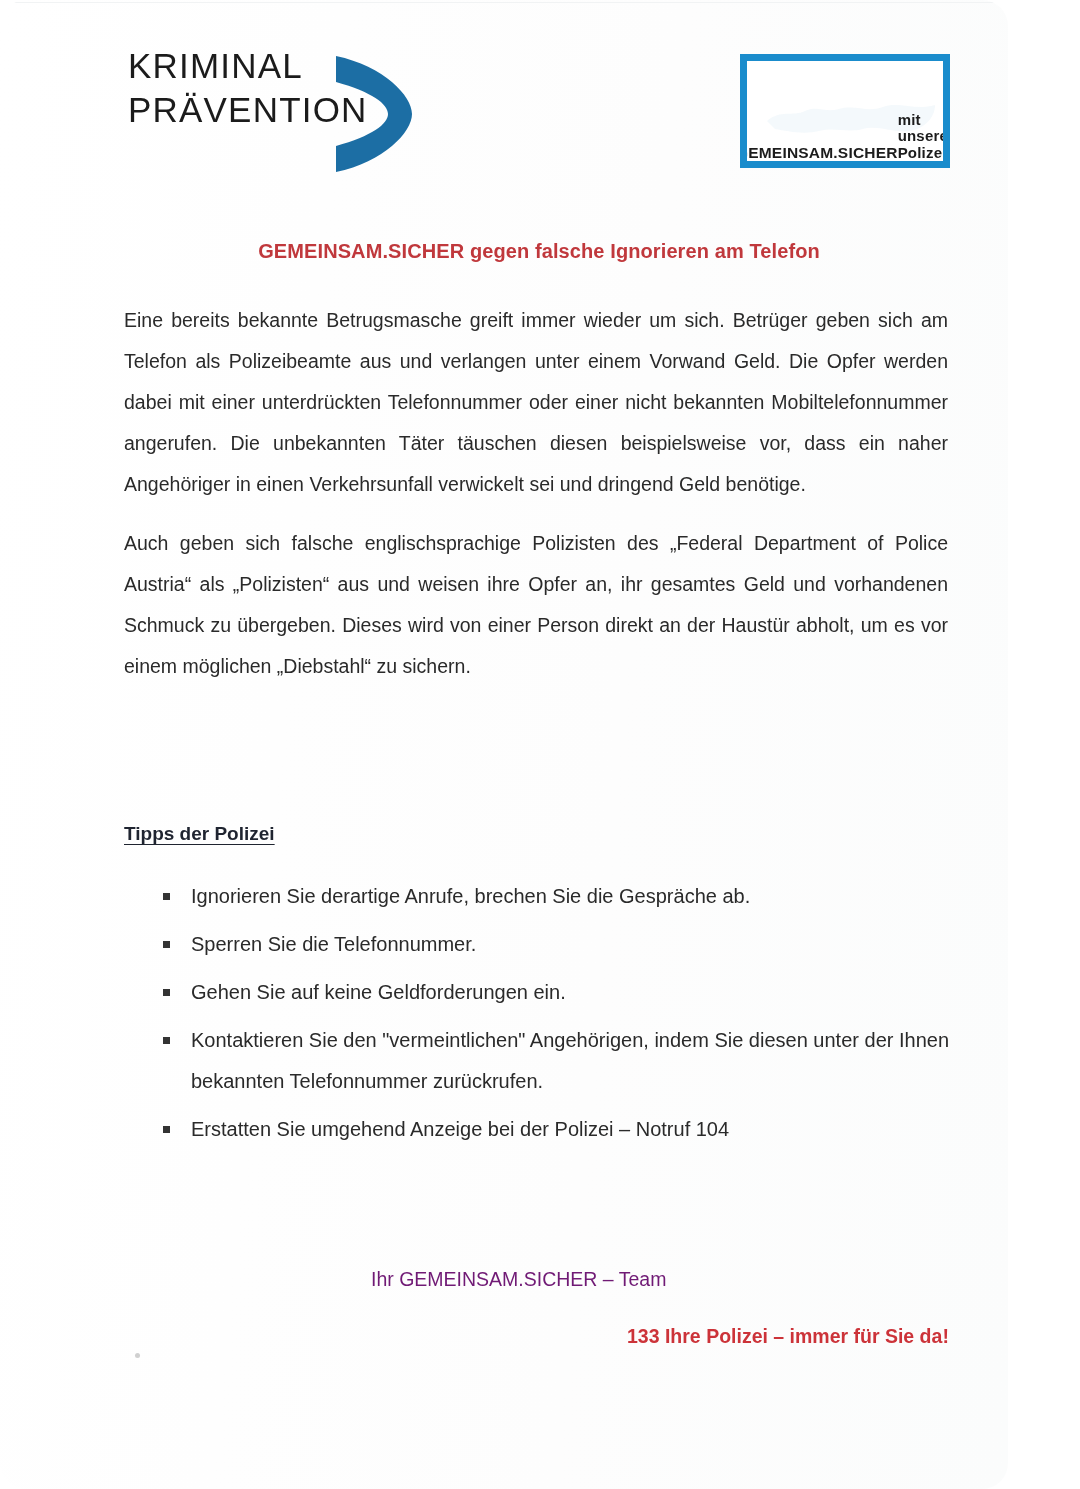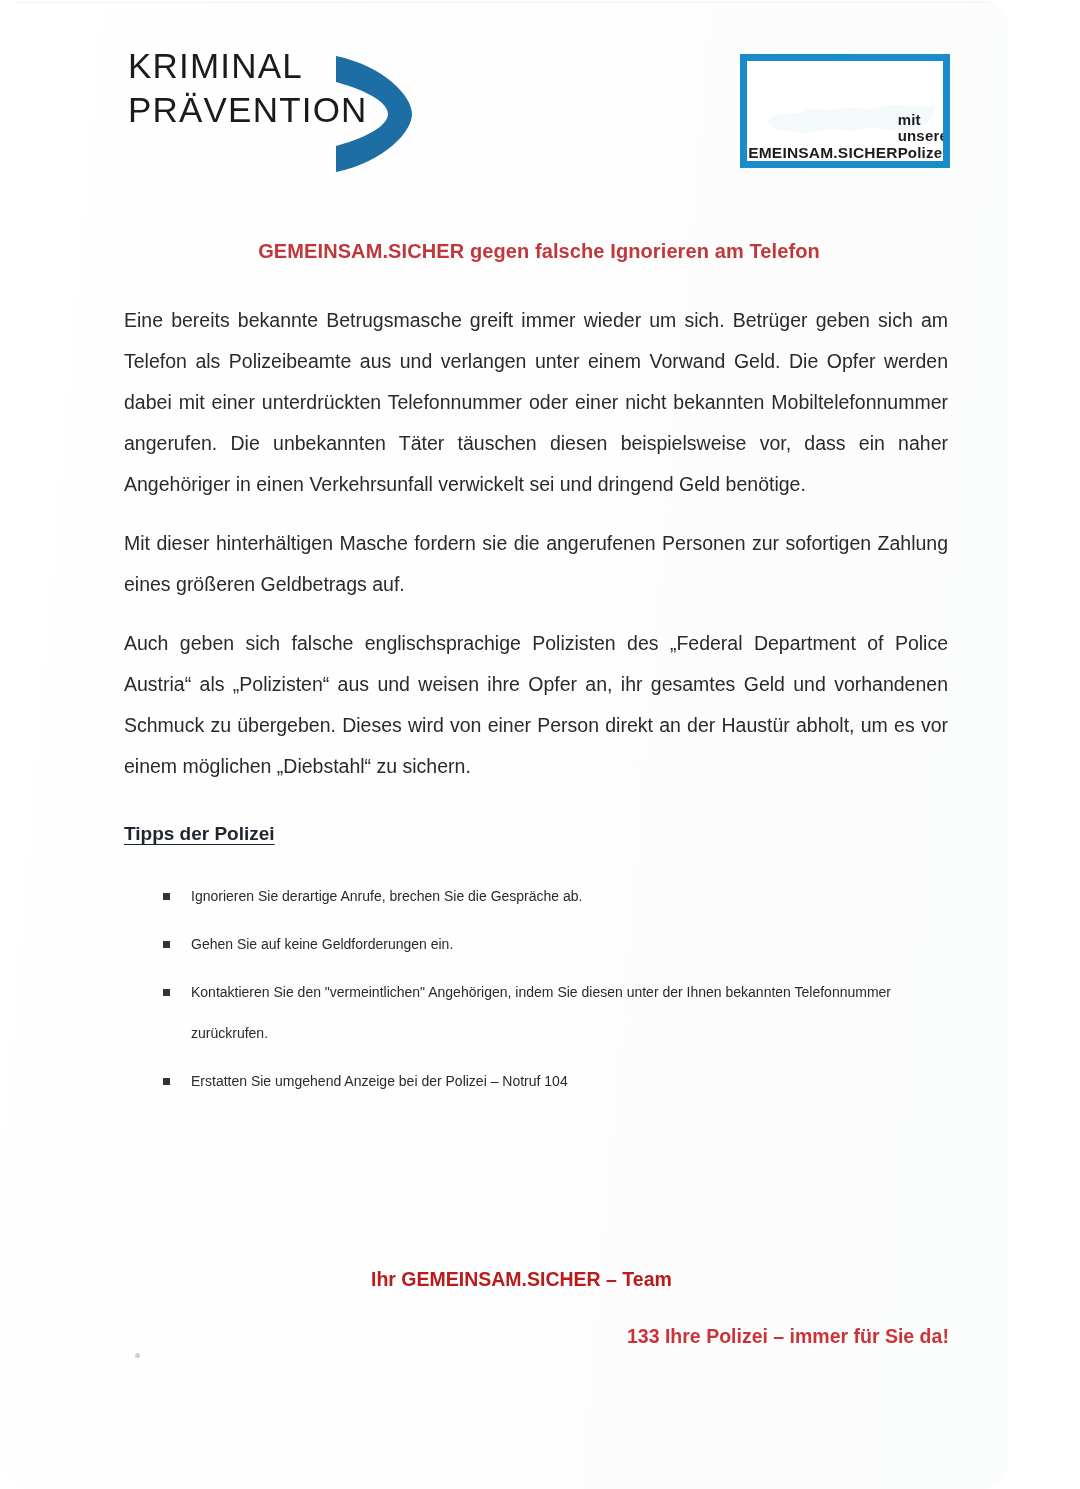--- a/index.html
+++ b/index.html
@@ -173,21 +173,21 @@
     left: 160px;
     top: 876px;
     width: 800px;
     list-style: none;
     margin: 0;
     padding: 0;
   }
   .tips-list li {
     position: relative;
     padding-left: 31px;
-    font-size: 14px;
+    font-size: 20px;
     color: #2a2a2a;
     line-height: 41px;
     margin-bottom: 7px;
   }
   .tips-list li .sq {
     position: absolute;
     left: 3px;
     top: 17px;
     width: 7px;
     height: 7px;
@@ -200,22 +200,22 @@
     top: 1205px;
     font-size: 19.5px;
     font-weight: bold;
     color: #cc3339;
   }
   .closing-team {
     position: absolute;
     left: 371px;
     top: 1268px;
     font-size: 19.5px;
-    font-weight: bold;
-    color: #b91c1c;
+    font-weight: normal;
+    color: #701a75;
   }
   .closing-red-2 {
     position: absolute;
     left: 627px;
     top: 1325px;
     font-size: 19.5px;
     font-weight: bold;
     color: #cc3339;
   }
 </style>
@@ -240,30 +240,33 @@
                C176 30, 166 42, 150 44 C132 46, 120 38, 104 42 C88 46, 76 40, 60 44 C44 48, 28 44, 16 42 Z" fill="#bcd8ea" opacity="0.55"></path>
     </svg>
     <div class="gs-title">GEMEINSAM.SICHER</div>
     <div class="gs-sub">mit unserer Polizei</div>
   </div>
 
   <div class="doc-title">GEMEINSAM.SICHER gegen falsche Ignorieren am Telefon</div>
 
   <div class="body-col">
     <p class="para">Eine bereits bekannte Betrugsmasche greift immer wieder um sich. Betrüger geben sich am Telefon als Polizeibeamte aus und verlangen unter einem Vorwand Geld. Die Opfer werden dabei mit einer unterdrückten Telefonnummer oder einer nicht bekannten Mobiltelefonnummer angerufen. Die unbekannten Täter täuschen diesen beispielsweise vor, dass ein naher Angehöriger in einen Verkehrsunfall verwickelt sei und dringend Geld benötige.</p>
-    <p class="para">Mit dieser hinterhältigen Masche fordern sie die angerufenen Personen zur sofortigen Zahlung eines größeren Geldbetrags auf.</p>
     <p class="para">Auch geben sich falsche englischsprachige Polizisten des „Federal Department of Police Austria“ als „Polizisten“ aus und weisen ihre Opfer an, ihr gesamtes Geld und vorhandenen Schmuck zu übergeben. Dieses wird von einer Person direkt an der Haustür abholt, um es vor einem möglichen „Diebstahl“ zu sichern.</p>
   </div>
 
   <div class="tips-heading">Tipps der Polizei</div>
 
   <ul class="tips-list">
     <li>
       <span class="sq"></span>
       <span>Ignorieren Sie derartige Anrufe, brechen Sie die Gespräche ab.</span>
+    </li>
+    <li>
+      <span class="sq"></span>
+      <span>Sperren Sie die Telefonnummer.</span>
     </li>
     <li>
       <span class="sq"></span>
       <span>Gehen Sie auf keine Geldforderungen ein.</span>
     </li>
     <li>
       <span class="sq"></span>
       <span>Kontaktieren Sie den "vermeintlichen" Angehörigen, indem Sie diesen unter der Ihnen bekannten Telefonnummer zurückrufen.</span>
     </li>
     <li>

